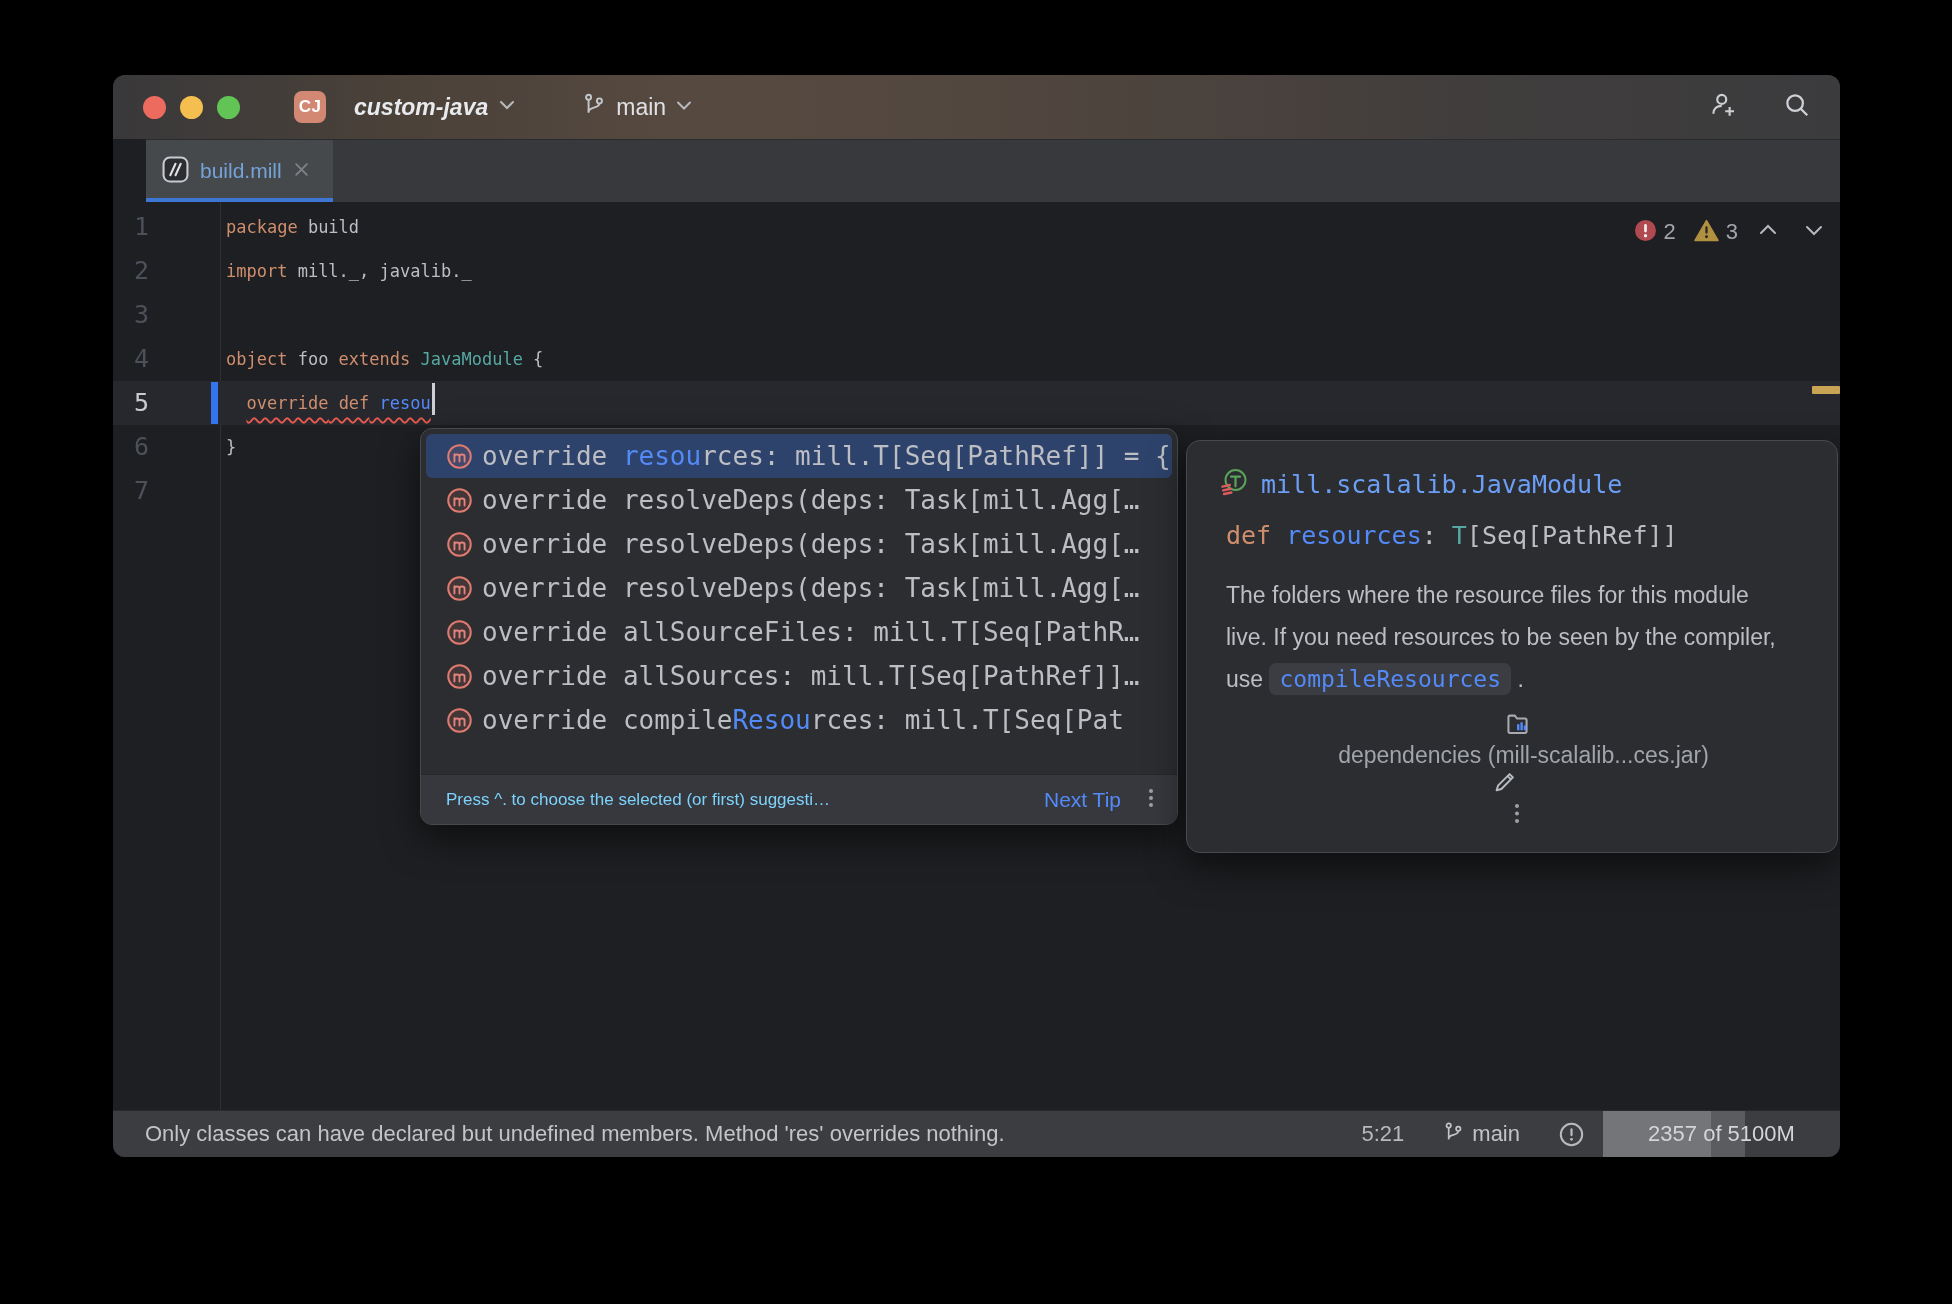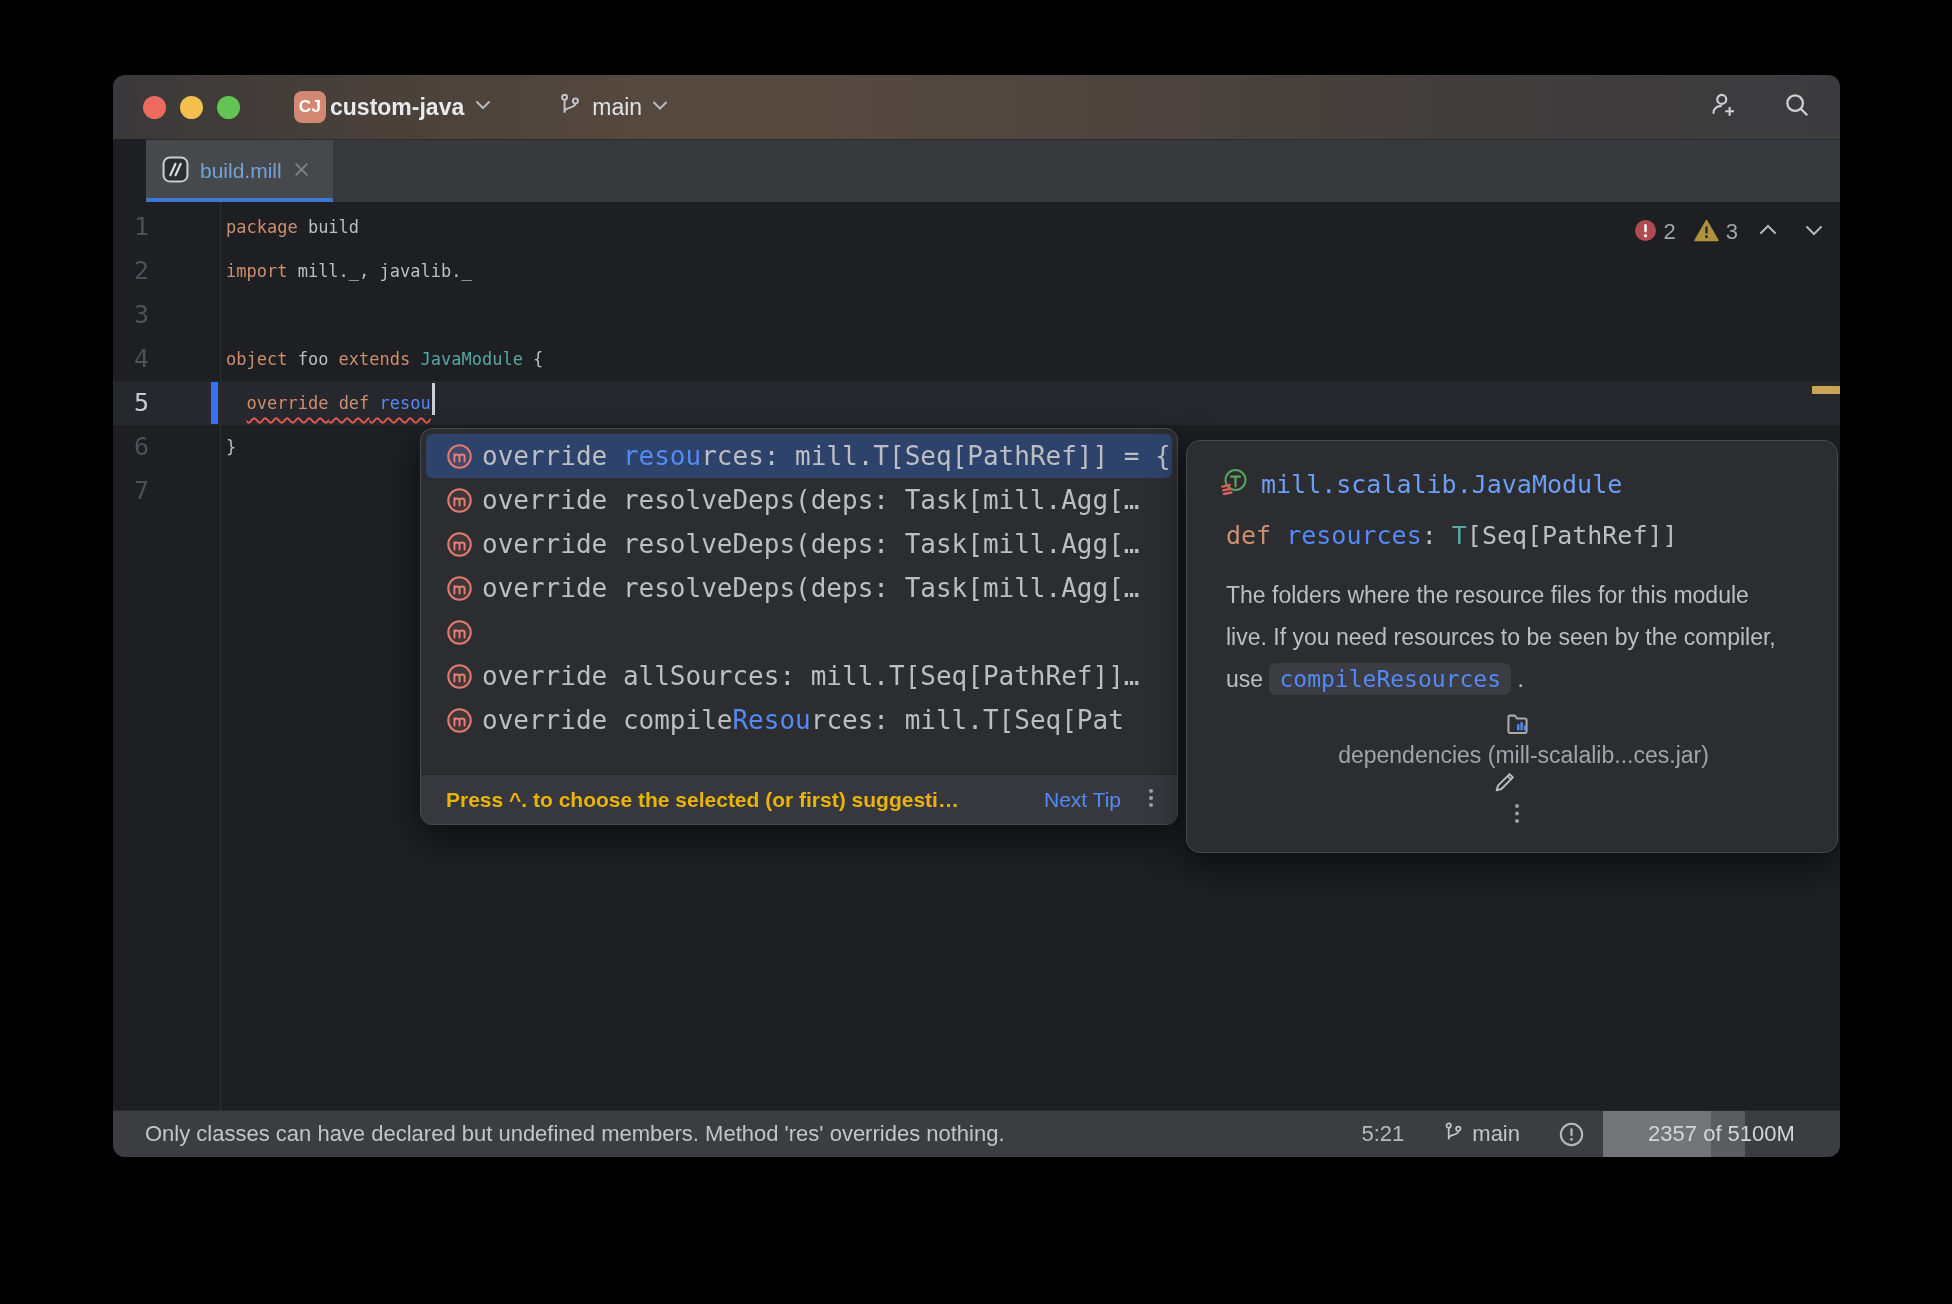--- a/index.html
+++ b/index.html
@@ -7,21 +7,21 @@
   .window{position:absolute;left:113px;top:75px;width:1727px;height:1082px;background:#1E1F22;border-radius:12px;overflow:hidden;box-shadow:0 18px 60px rgba(0,0,0,.7);}
 
   
   .titlebar{position:relative;height:64px;display:flex;align-items:center;
     background:linear-gradient(90deg,#39383A 0%,#4A4139 16%,#564940 33%,#52473F 50%,#4A423D 64%,#403D3D 80%,#3B3B3D 100%);}
   .lights{display:flex;gap:14px;margin-left:30px;}
   .light{width:23px;height:23px;border-radius:50%;}
   .light.red{background:#EC6A5E;}.light.yellow{background:#F4BF4F;}.light.green{background:#61C454;}
   .proj-badge{margin-left:54px;width:32px;height:32px;border-radius:8px;background:#D28873;color:#FFF;
     font-size:17px;font-weight:bold;display:flex;align-items:center;justify-content:center;letter-spacing:.5px;}
-  .proj-name{margin-left:4px;color:#E8EAED;font-size:23px;font-weight:600;}
+  .proj-name{margin-left:28px;color:#E8EAED;font-size:23px;font-weight:600;font-style:italic;}
   .chev{margin-left:9px;}
   .branch-group{display:flex;align-items:center;margin-left:64px;}
   .branch-name{margin-left:9px;color:#DFE1E5;font-size:23px;}
   .tb-right{margin-left:auto;display:flex;align-items:center;gap:44px;padding-right:28px;}
 
   
   .tabstrip{height:63px;background:#37393C;border-top:1px solid #2A2B2D;display:flex;box-sizing:border-box;margin-left:33px;}
   .tab{position:relative;width:187px;background:#45494C;display:flex;align-items:center;padding-left:16px;box-sizing:border-box;}
   .tab-underline{position:absolute;left:0;right:0;bottom:0;height:4px;background:#3E76D4;}
   .tab-label{margin-left:11px;color:#75A2D6;font-size:21px;}
@@ -65,21 +65,21 @@
     border-radius:12px;box-sizing:border-box;box-shadow:0 14px 36px rgba(0,0,0,.55);overflow:hidden;}
   .cmp-list{height:341px;overflow:hidden;padding-top:5px;}
   .cmp-row{height:44px;display:flex;align-items:center;margin:0 5px;padding-left:20px;border-radius:6px;
     white-space:pre;font-family:"DejaVu Sans Mono",monospace;font-size:26px;color:#BCBEC4;}
   .cmp-row.selected{background:#2D436B;}
   .cmp-row .h{color:#548AF7;}
   .cmp-row svg{flex:none;margin-right:9px;}
   .cmp-txt{overflow:hidden;white-space:pre;}
   .cmp-footer{position:absolute;left:0;right:0;bottom:0;height:50px;background:#36383D;border-top:1px solid #26282B;
     display:flex;align-items:center;padding:0 16px 0 25px;box-sizing:border-box;}
-  .cmp-hint{color:#eab308;font-size:21px;flex:1;white-space:nowrap;overflow:hidden;font-weight:bold;}
+  .cmp-hint{color:#7dd3fc;font-size:17px;flex:1;white-space:nowrap;overflow:hidden;}
   .cmp-next{color:#548AF7;font-size:21px;margin:0 20px 0 12px;}
 
   
   .doc-popup{position:absolute;left:1186px;top:440px;width:652px;height:413px;background:#2B2D30;border:1px solid #47494E;
     border-radius:14px;box-sizing:border-box;box-shadow:0 14px 36px rgba(0,0,0,.55);}
   .doc-header{display:flex;align-items:center;margin:26px 34px 0 33px;}
   .doc-breadcrumb{margin-left:11px;font-family:"DejaVu Sans Mono",monospace;font-size:25px;color:#6C9EF5;}
   .doc-signature{margin:20px 34px 0 39px;font-family:"DejaVu Sans Mono",monospace;font-size:25px;white-space:pre;}
   .doc-body{margin:24px 34px 0 39px;width:568px;font-size:23px;line-height:42px;color:#BCBEC4;}
   .doc-chip{background:#3B3D42;border-radius:7px;padding:3px 10px;font-family:"DejaVu Sans Mono",monospace;font-size:23px;color:#548AF7;}
@@ -269,21 +269,21 @@
             <circle cx="12" cy="12" r="10" fill="rgba(224,116,108,0.13)" stroke="#DF7A70" stroke-width="1.8"></circle>
             <path d="M7.5 16.5V10M7.5 11.9c0-2.2 4.5-2.2 4.5 0v4.6M12 11.9c0-2.2 4.5-2.2 4.5 0v4.6" fill="none" stroke="#E2837B" stroke-width="1.7" stroke-linecap="round"></path>
           </svg><span class="cmp-txt"><span>override resolveDeps(deps: Task[mill.Agg[…</span></span></div>
         <div class="cmp-row"><svg width="27" height="27" viewBox="0 0 24 24">
             <circle cx="12" cy="12" r="10" fill="rgba(224,116,108,0.13)" stroke="#DF7A70" stroke-width="1.8"></circle>
             <path d="M7.5 16.5V10M7.5 11.9c0-2.2 4.5-2.2 4.5 0v4.6M12 11.9c0-2.2 4.5-2.2 4.5 0v4.6" fill="none" stroke="#E2837B" stroke-width="1.7" stroke-linecap="round"></path>
           </svg><span class="cmp-txt"><span>override resolveDeps(deps: Task[mill.Agg[…</span></span></div>
         <div class="cmp-row"><svg width="27" height="27" viewBox="0 0 24 24">
             <circle cx="12" cy="12" r="10" fill="rgba(224,116,108,0.13)" stroke="#DF7A70" stroke-width="1.8"></circle>
             <path d="M7.5 16.5V10M7.5 11.9c0-2.2 4.5-2.2 4.5 0v4.6M12 11.9c0-2.2 4.5-2.2 4.5 0v4.6" fill="none" stroke="#E2837B" stroke-width="1.7" stroke-linecap="round"></path>
-          </svg></div>
+          </svg><span class="cmp-txt"><span>override allSourceFiles: mill.T[Seq[PathR…</span></span></div>
         <div class="cmp-row"><svg width="27" height="27" viewBox="0 0 24 24">
             <circle cx="12" cy="12" r="10" fill="rgba(224,116,108,0.13)" stroke="#DF7A70" stroke-width="1.8"></circle>
             <path d="M7.5 16.5V10M7.5 11.9c0-2.2 4.5-2.2 4.5 0v4.6M12 11.9c0-2.2 4.5-2.2 4.5 0v4.6" fill="none" stroke="#E2837B" stroke-width="1.7" stroke-linecap="round"></path>
           </svg><span class="cmp-txt"><span>override allSources: mill.T[Seq[PathRef]]…</span></span></div>
         <div class="cmp-row"><svg width="27" height="27" viewBox="0 0 24 24">
             <circle cx="12" cy="12" r="10" fill="rgba(224,116,108,0.13)" stroke="#DF7A70" stroke-width="1.8"></circle>
             <path d="M7.5 16.5V10M7.5 11.9c0-2.2 4.5-2.2 4.5 0v4.6M12 11.9c0-2.2 4.5-2.2 4.5 0v4.6" fill="none" stroke="#E2837B" stroke-width="1.7" stroke-linecap="round"></path>
           </svg><span class="cmp-txt"><span>override compile</span><span class="h">Resou</span><span>rces: mill.T[Seq[Pat</span></span></div>
       </div>
     <div class="cmp-footer">

